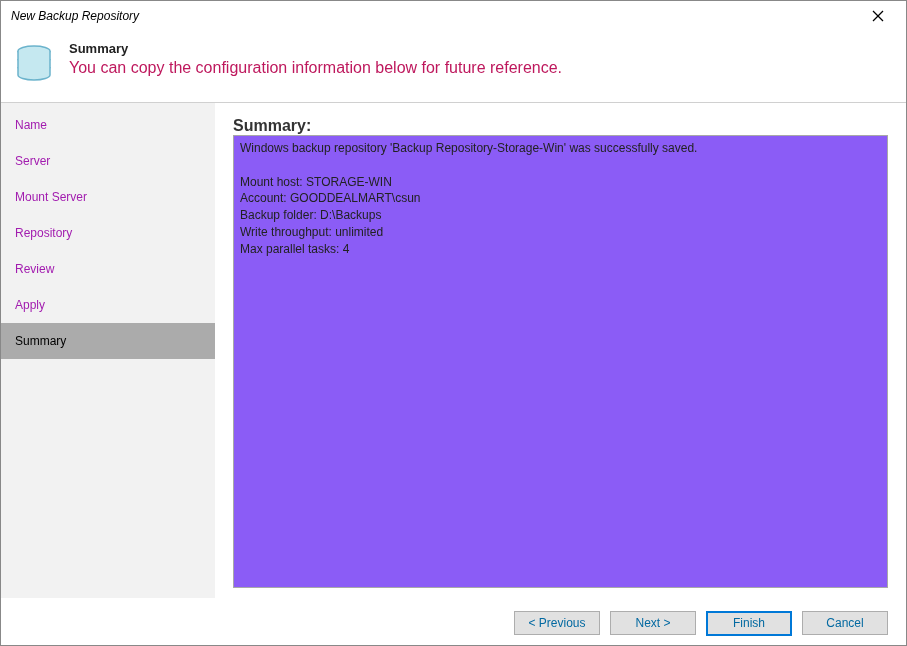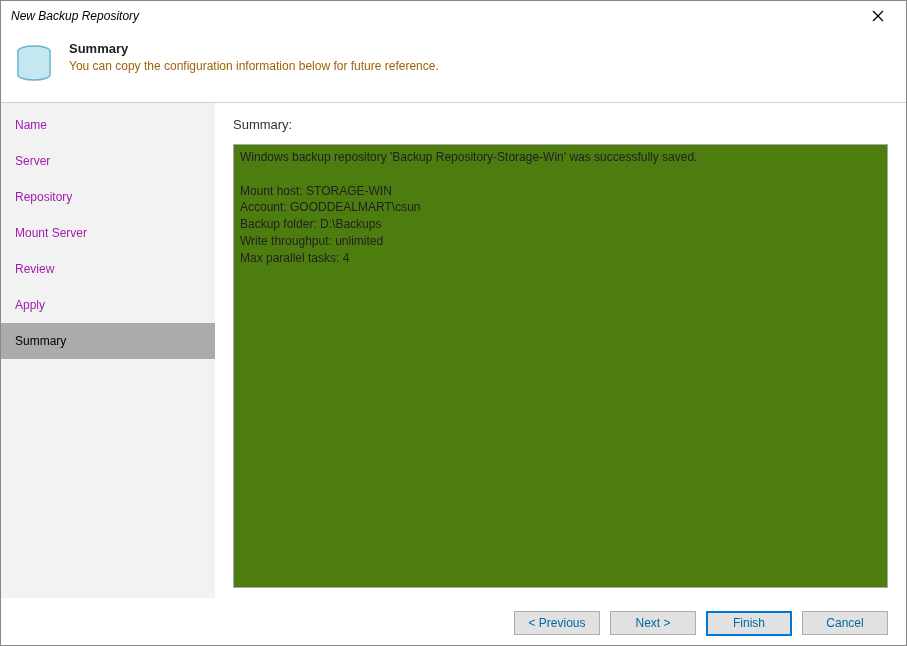--- a/index.html
+++ b/index.html
@@ -53,22 +53,22 @@
       width: 42px;
       height: 42px;
     }
     .header-text h2 {
       font-size: 13px;
       font-weight: bold;
       color: #222;
       margin-bottom: 3px;
     }
     .header-text p {
-      font-size: 12px;
-      color: #a16207;
+      font-size: 16px;
+      color: #be185d;
     }
     .content {
       display: flex;
       height: 495px;
     }
     .sidebar {
       width: 214px;
       background: #f2f2f2;
       display: flex;
       flex-direction: column;
@@ -85,31 +85,32 @@
       color: #000;
     }
     .main {
       flex: 1;
       padding: 14px 18px 10px 18px;
       background: #fff;
       display: flex;
       flex-direction: column;
     }
     .summary-label {
-      font-size: 13px;
+      font-size: 16px;
       color: #333;
-      margin-bottom: 12px;
+      margin-bottom: 0;
+      font-weight: bold;
     }
     .summary-box {
       flex: 1;
       border: 1px solid #a8a8a8;
       padding: 4px 6px;
       font-size: 12px;
       color: #222;
-      background: #4d7c0f;
+      background: #8b5cf6;
       overflow: auto;
       white-space: pre-line;
       line-height: 1.4;
     }
     .footer {
       height: 50px;
       display: flex;
       justify-content: flex-end;
       align-items: center;
       gap: 10px;
@@ -162,22 +163,22 @@
   <div class="header-text">
     <h2>Summary</h2>
     <p>You can copy the configuration information below for future reference.</p>
   </div>
 </div>
 
 <div class="content">
   <nav class="sidebar">
     <div class="sidebar-item">Name</div>
     <div class="sidebar-item">Server</div>
+    <div class="sidebar-item">Mount Server</div>
     <div class="sidebar-item">Repository</div>
-    <div class="sidebar-item">Mount Server</div>
     <div class="sidebar-item">Review</div>
     <div class="sidebar-item">Apply</div>
     <div class="sidebar-item selected">Summary</div>
   </nav>
 
   <div class="main">
     <div class="summary-label">Summary:</div>
     <div class="summary-box">Windows backup repository 'Backup Repository-Storage-Win' was successfully saved.
 
 Mount host: STORAGE-WIN

